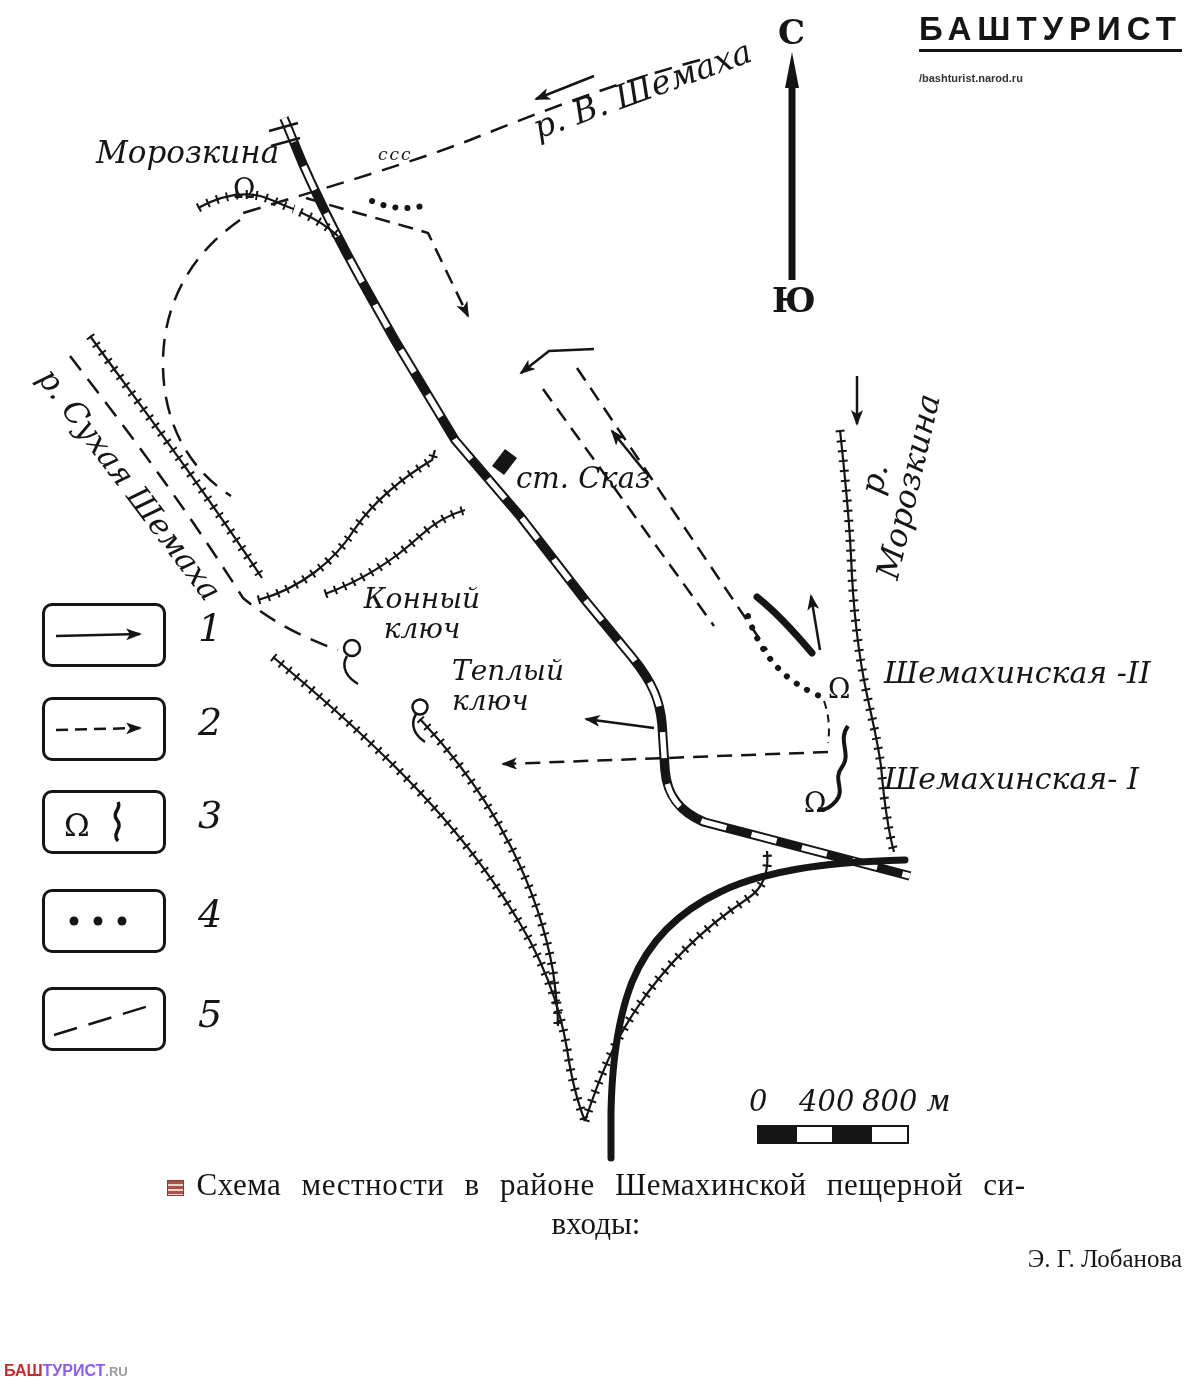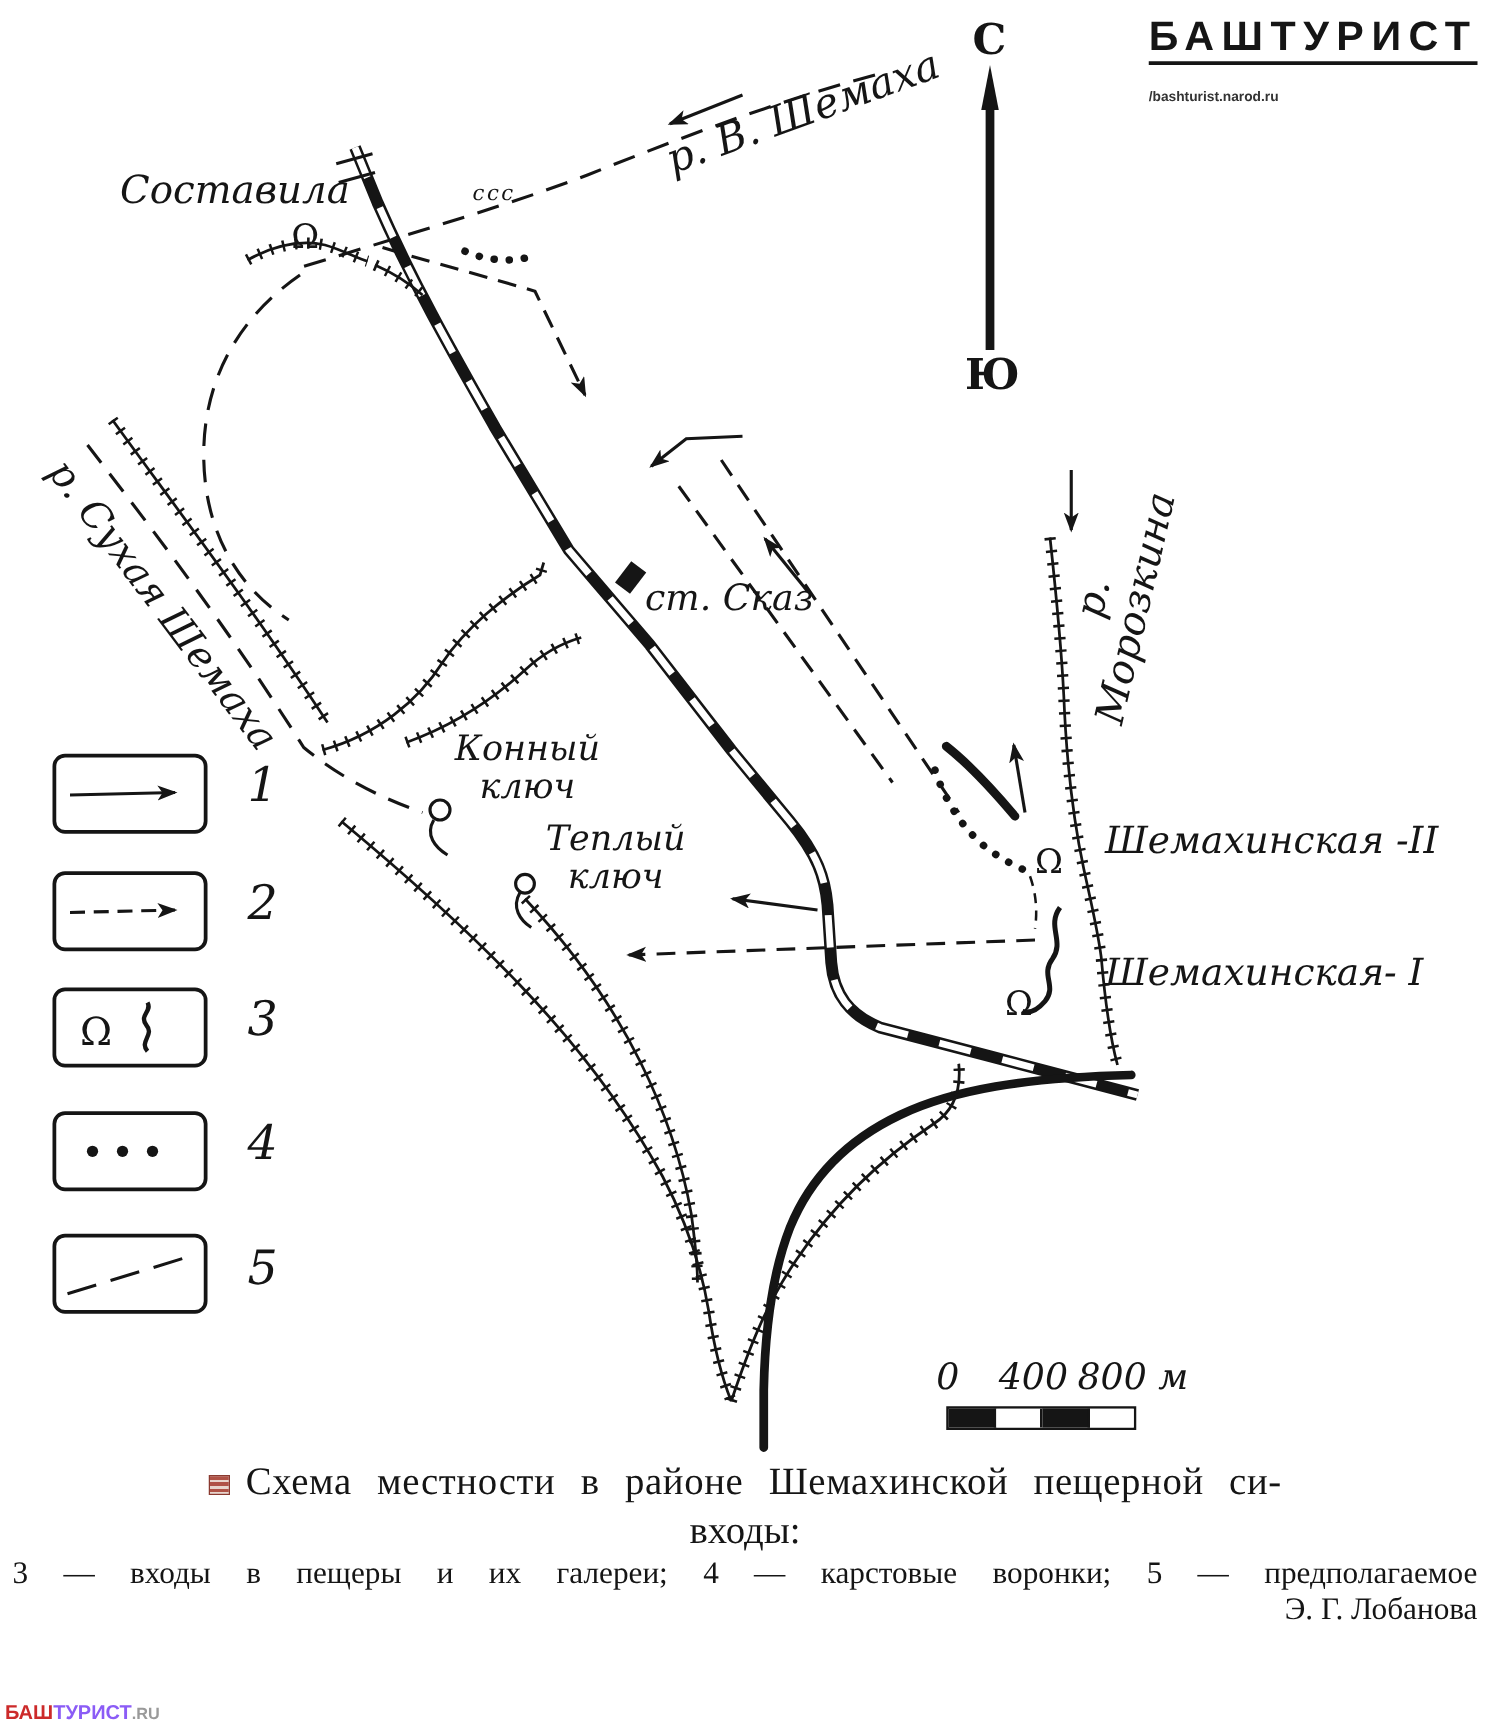--- a/index.html
+++ b/index.html
@@ -135,27 +135,27 @@
   <path fill="none" stroke="#151515" stroke-width="4" d="M 848,726 C 837,741 852,753 842,767 C 832,780 846,789 836,801 C 830,808 824,811 818,809"></path>
 
   <polygon points="492,466 505,449 517,458 504,475" fill="#151515"></polygon>
 
   <text x="233" y="198" class="omega">Ω</text>
   <text x="828" y="698" class="omega">Ω</text>
   <text x="804" y="812" class="omega">Ω</text>
   <text x="378" y="160" class="ccc">ссс</text>
 </svg>
 
-<div class="mlab" style="left:96px;top:136px;font-size:31px">Составила</div>
+<div class="mlab" style="left:96px;top:136px;font-size:31px">Морозкина</div>
 <div class="mlab" style="left:528px;top:112px;font-size:33px;transform:rotate(-20deg);transform-origin:left top">р. В. Шемаха</div>
 <div class="mlab" style="left:58px;top:362px;font-size:31px;transform:rotate(53deg);transform-origin:left top">р. Сухая Шемаха</div>
 <div class="mlab" style="left:516px;top:463px;font-size:29px">ст. Сказ</div>
 <div class="mlab" style="left:362px;top:584px;width:120px;text-align:center;font-size:28px">Конный
 ключ</div>
-<div class="mlab" style="left:430px;top:656px;width:125px;text-align:center;font-size:28px">Теплый
+<div class="mlab" style="left:452px;top:656px;width:125px;text-align:left;font-size:28px">Теплый
 ключ</div>
 <div class="mlab" style="left:786px;top:448px;width:210px;text-align:center;font-size:32px;transform:rotate(-77deg)">р. Морозкина</div>
 <div class="mlab" style="left:884px;top:657px;font-size:30px">Шемахинская -II</div>
 <div class="mlab" style="left:884px;top:763px;font-size:30px">Шемахинская- I</div>
 
 <div class="mlab upright" style="left:778px;top:14px;font-size:34px">С</div>
 <div class="mlab upright" style="left:772px;top:282px;font-size:34px">Ю</div>
 
 <div class="lbox" style="top:603px">
   <svg width="112" height="50" viewBox="0 0 112 50">
@@ -211,15 +211,14 @@
 </div>
 <div class="wm">
   <span class="wm-red">БАШ</span><span class="wm-dark">ТУРИСТ</span><span class="wm-grey">.RU</span>
 </div>
 
 <div class="caption">
   <div class="cap-title">
     <span class="cap-icon"></span><span>Схема местности в районе Шемахинской пещерной си-</span>
   </div>
   <div class="cap-title2">входы:</div>
-  <div class="cap-body just">3 — входы в пещеры и их галереи; 4 — карстовые воронки; 5 — предполагаемое</div>
   <div class="cap-body center">Э. Г. Лобанова</div>
 </div>
 
 </body></html>

